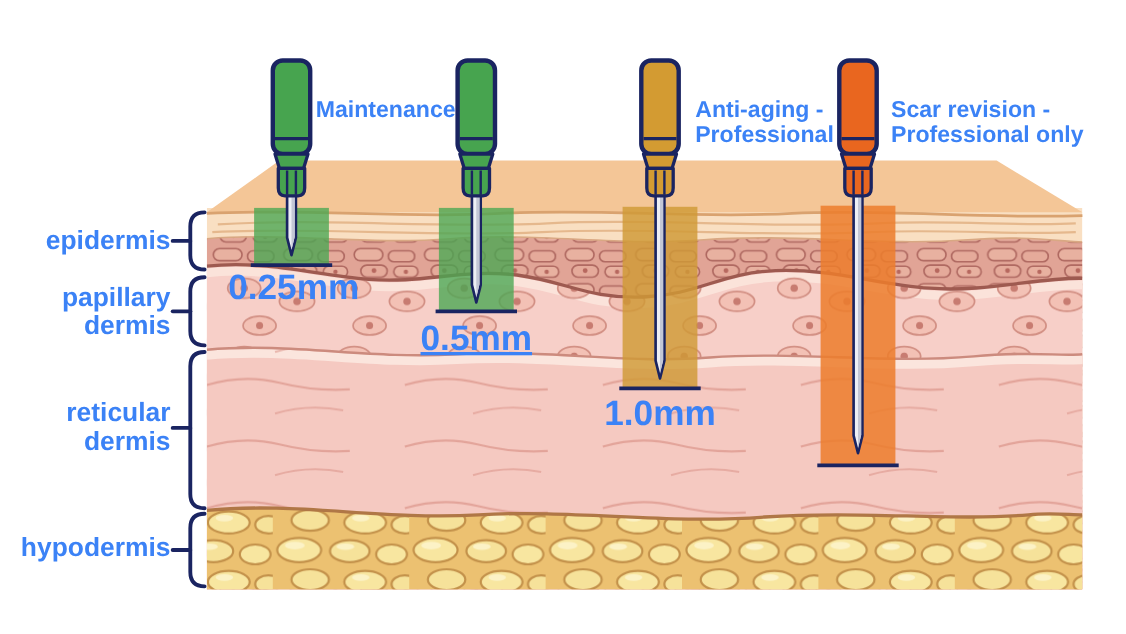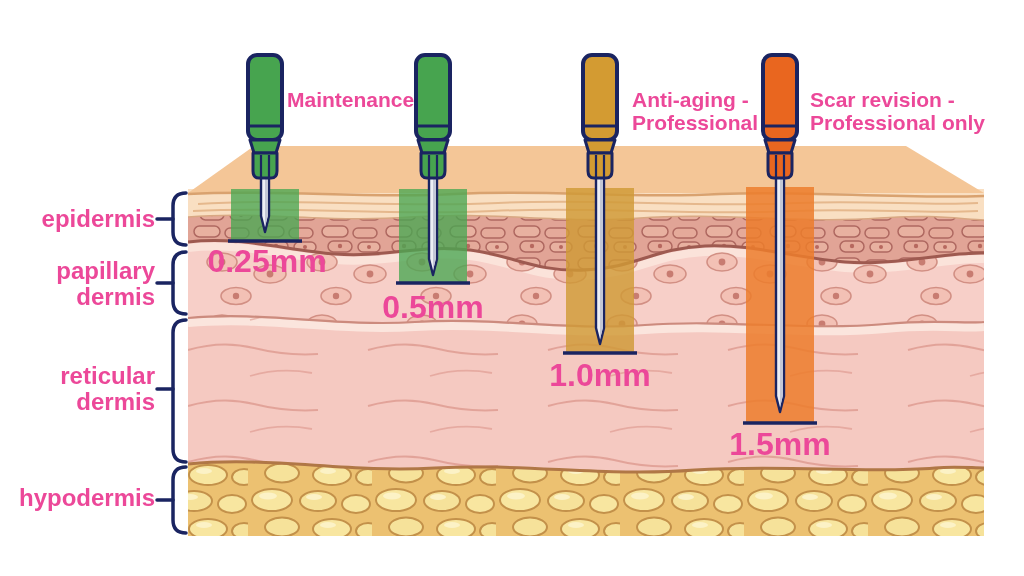--- a/index.html
+++ b/index.html
@@ -1,19 +1,19 @@
 <!DOCTYPE html>
 <html><head>
 <meta charset="utf-8">
 <style>
   html,body{margin:0;padding:0;background:#ffffff;}
   .scene{position:relative;width:1024px;height:576px;background:#fff;overflow:hidden;
          font-family:"Liberation Sans", sans-serif;}
   .scene svg{position:absolute;left:0;top:0;}
-  .lbl{position:absolute;font-weight:bold;color:#ec4899;}
+  .lbl{position:absolute;font-weight:bold;color:#3b82f6;}
   .needle-lbl{font-size:21px;line-height:23px;text-align:left;}
   .depth-lbl{font-size:32px;line-height:26px;text-align:center;width:150px;}
   .layer-lbl{font-size:24px;line-height:26px;text-align:right;width:170px;}
 </style>
 </head>
 <body>
 
 <div class="scene">
 
 <svg width="1024" height="576" viewBox="0 0 1024 576">
@@ -159,23 +159,22 @@
 <div class="lbl needle-lbl" style="left:632px;top:88px;">
   <div>Anti-aging -</div>
   <div>Professional</div>
 </div>
 <div class="lbl needle-lbl" style="left:810px;top:88px;">
   <div>Scar revision -</div>
   <div>Professional only</div>
 </div>
 
 <div class="lbl depth-lbl" style="left:192px;top:248px;">0.25mm</div>
-<div class="lbl depth-lbl" style="left:358px;top:294px;">0.5mm</div>
+<div class="lbl depth-lbl" style="left:358px;top:294px;text-decoration:underline;">0.5mm</div>
 <div class="lbl depth-lbl" style="left:525px;top:362px;">1.0mm</div>
-<div class="lbl depth-lbl" style="left:705px;top:431px;">1.5mm</div>
 
 <div class="lbl layer-lbl" style="right:869px;top:206px;">
   <div>epidermis</div>
 </div>
 <div class="lbl layer-lbl" style="right:869px;top:258px;">
   <div>papillary</div>
   <div>dermis</div>
 </div>
 <div class="lbl layer-lbl" style="right:869px;top:363px;">
   <div>reticular</div>

